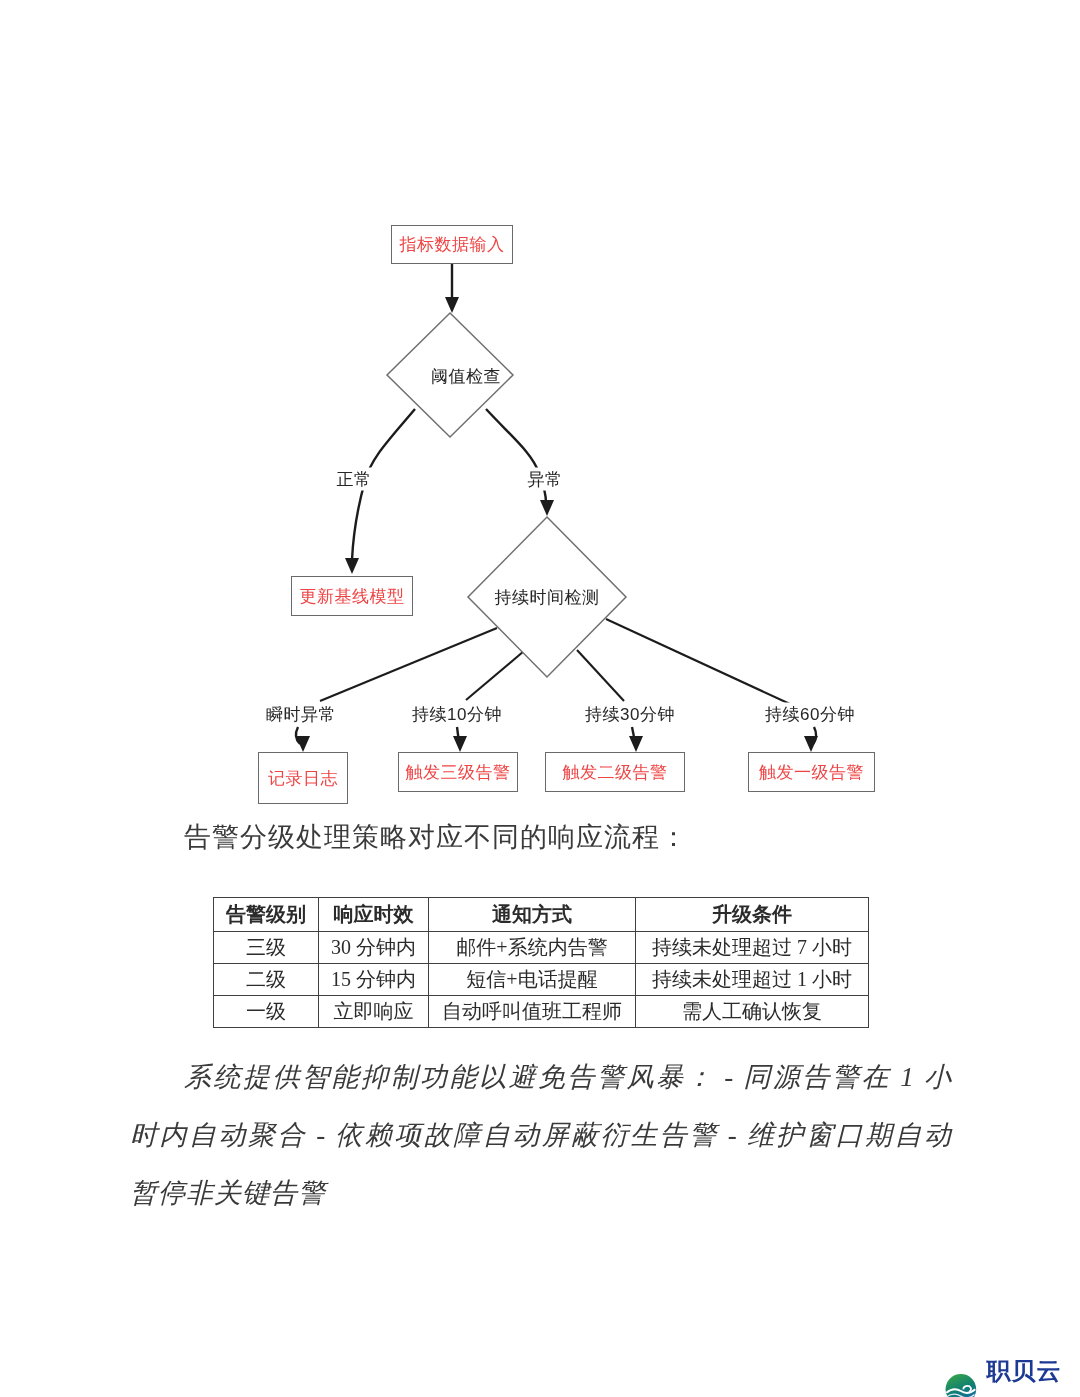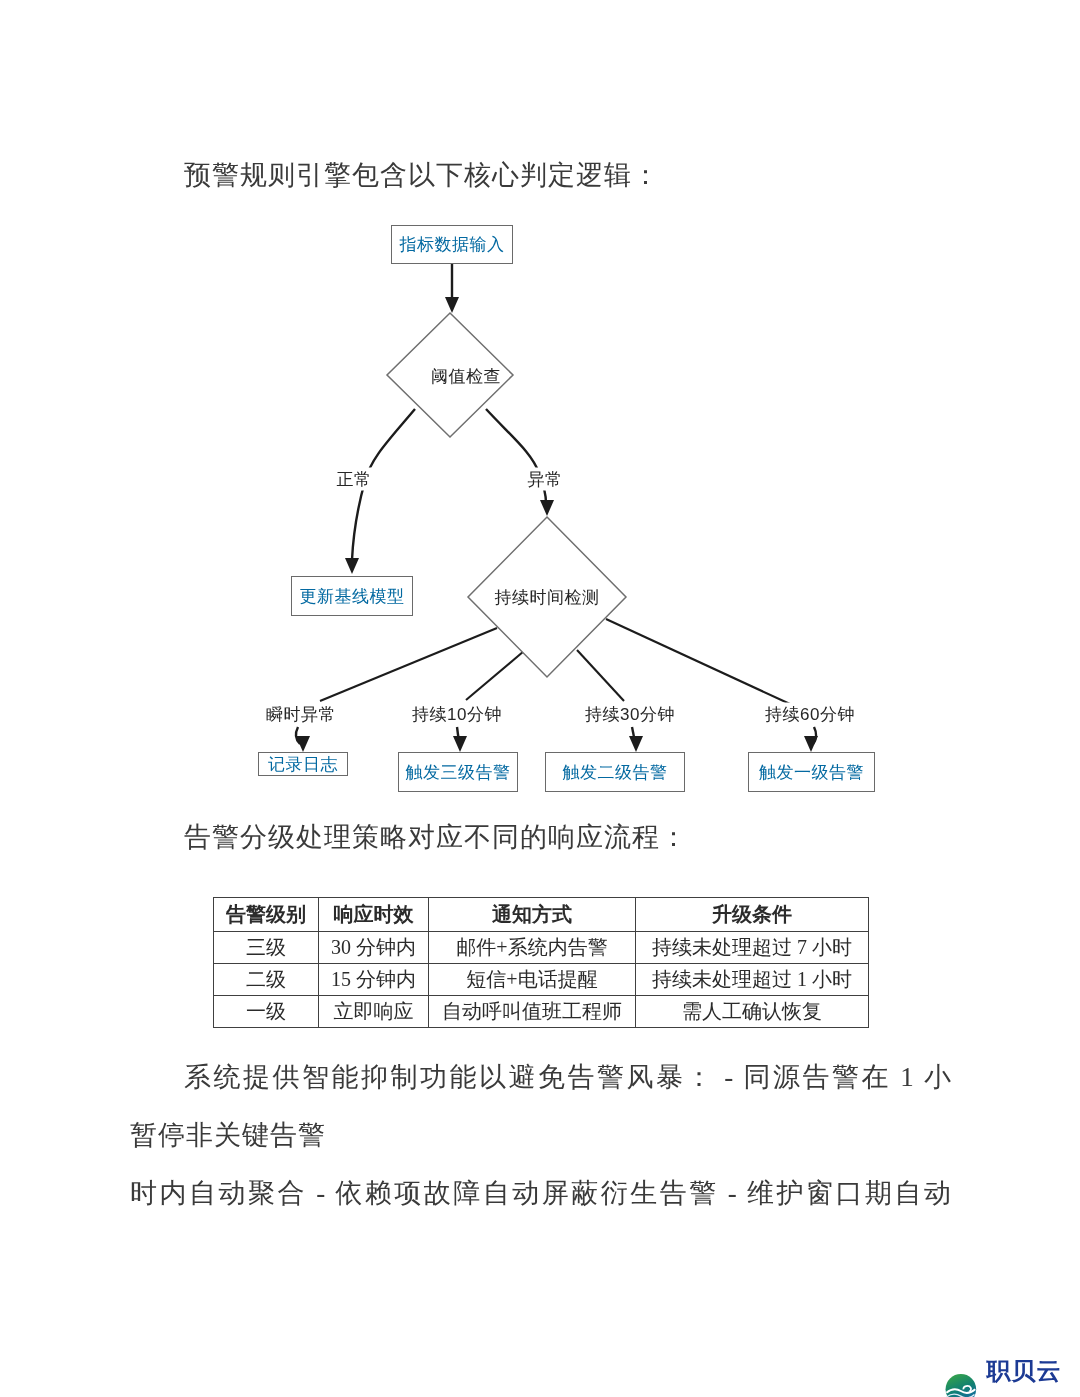--- a/index.html
+++ b/index.html
@@ -15,21 +15,21 @@
 
   
   #flow-svg{position:absolute;left:0;top:0;width:1080px;height:1397px;z-index:1;pointer-events:none;}
   .fc-line{fill:none;stroke:#1c1c1c;stroke-width:2.4px;}
   .fc-thin{fill:none;stroke:#1c1c1c;stroke-width:2.1px;}
   .fc-arrow{fill:#1c1c1c;stroke:none;}
   .fc-diamond{fill:#ffffff;stroke:#6f6f6f;stroke-width:1.5px;}
 
   .fc-box{position:absolute;z-index:2;background:#ffffff;border:1.6px solid #6a6a6a;
           display:flex;align-items:center;justify-content:center;
-          font-family:Liberation Mono, monospace;font-size:17px;color:#0369a1;
+          font-family:Liberation Mono, monospace;font-size:17px;color:#ef4444;
           letter-spacing:0.5px;box-sizing:border-box;white-space:nowrap;}
   .fc-label{position:absolute;z-index:2;background:#ffffff;padding:0 2px;
             font-family:"Liberation Sans","DejaVu Sans",sans-serif;font-size:17px;color:#262626;
             transform:translate(-50%,-50%);white-space:nowrap;letter-spacing:0.5px;}
   .fc-dlabel{position:absolute;z-index:2;font-family:"Liberation Sans","DejaVu Sans",sans-serif;
              font-size:17px;color:#262626;transform:translate(-50%,-50%);white-space:nowrap;letter-spacing:0.5px;}
 
   
   #alert-table{position:absolute;left:213px;top:897px;z-index:2;border-collapse:collapse;table-layout:fixed;
                font-family:"Liberation Serif","DejaVu Serif",serif;font-size:20px;color:#2b2b2b;}
@@ -41,21 +41,20 @@
   
   #footer-logo{position:absolute;left:943px;top:1351px;z-index:3;display:flex;align-items:center;}
   #logo-text{font-family:"Liberation Sans","DejaVu Sans",sans-serif;font-weight:bold;font-size:24px;
              color:#1c3a94;margin-left:6px;letter-spacing:1px;line-height:40px;}
 </style>
 </head>
 <body>
 
 <div id="page">
 
-  <div class="para indent" style="left:130px;top:158px;">预警规则引擎包含以下核心判定逻辑：</div>
 
   <svg id="flow-svg" viewBox="0 0 1080 1397" xmlns="http://www.w3.org/2000/svg">
 
     <g>
       <path class="fc-line" d="M452,264 L452,300"></path>
       <path class="fc-arrow" d="M452,313 l-7,-16 l14,0 z"></path>
     </g>
 
     <g>
       <path class="fc-line" d="M415,409 C388,441 371,458 365,481 C356,513 353,539 352,560"></path>
@@ -110,21 +109,21 @@
 
   <div class="fc-box" style="left:291px;top:576px;width:122px;height:40px;">更新基线模型</div>
 
   <div class="fc-dlabel" style="left:547px;top:597px;">持续时间检测</div>
 
   <div class="fc-label" style="left:301px;top:714px;">瞬时异常</div>
   <div class="fc-label" style="left:457px;top:714px;">持续10分钟</div>
   <div class="fc-label" style="left:630px;top:714px;">持续30分钟</div>
   <div class="fc-label" style="left:810px;top:714px;">持续60分钟</div>
 
-  <div class="fc-box" style="left:258px;top:752px;width:90px;height:24px;">记录日志</div>
+  <div class="fc-box" style="left:258px;top:752px;width:90px;height:52px;">记录日志</div>
   <div class="fc-box" style="left:398px;top:752px;width:120px;height:40px;">触发三级告警</div>
   <div class="fc-box" style="left:545px;top:752px;width:140px;height:40px;">触发二级告警</div>
   <div class="fc-box" style="left:748px;top:752px;width:127px;height:40px;">触发一级告警</div>
 
   <div class="para indent" style="left:130px;top:820px;">告警分级处理策略对应不同的响应流程：</div>
 
   <table id="alert-table">
     <colgroup>
         <col style="width:105px">
         <col style="width:110px">
@@ -154,24 +153,24 @@
       </tr>
       <tr>
         <td>一级</td>
         <td>立即响应</td>
         <td>自动呼叫值班工程师</td>
         <td>需人工确认恢复</td>
       </tr>
     </tbody>
   </table>
 
-  <div class="p-suppress" style="top:1060px;">
+  <div class="p-suppress" style="top:1060px;font-style:italic;">
     <div class="ln just indent">系统提供智能抑制功能以避免告警风暴： - 同源告警在 1 小</div>
+    <div class="ln just">时内自动聚合 - 依赖项故障自动屏蔽衍生告警 - 维护窗口期自动</div>
     <div class="ln">暂停非关键告警</div>
-    <div class="ln just">时内自动聚合 - 依赖项故障自动屏蔽衍生告警 - 维护窗口期自动</div>
   </div>
 
   <div id="footer-logo">
     <svg width="40" height="42" viewBox="0 0 44 46" xmlns="http://www.w3.org/2000/svg">
       <defs>
         <linearGradient id="lg-globe" x1="0.3" y1="0" x2="0.7" y2="1">
           <stop offset="0" stop-color="#35a24c"></stop>
           <stop offset="0.45" stop-color="#12826f"></stop>
           <stop offset="1" stop-color="#1566ad"></stop>
         </linearGradient>

